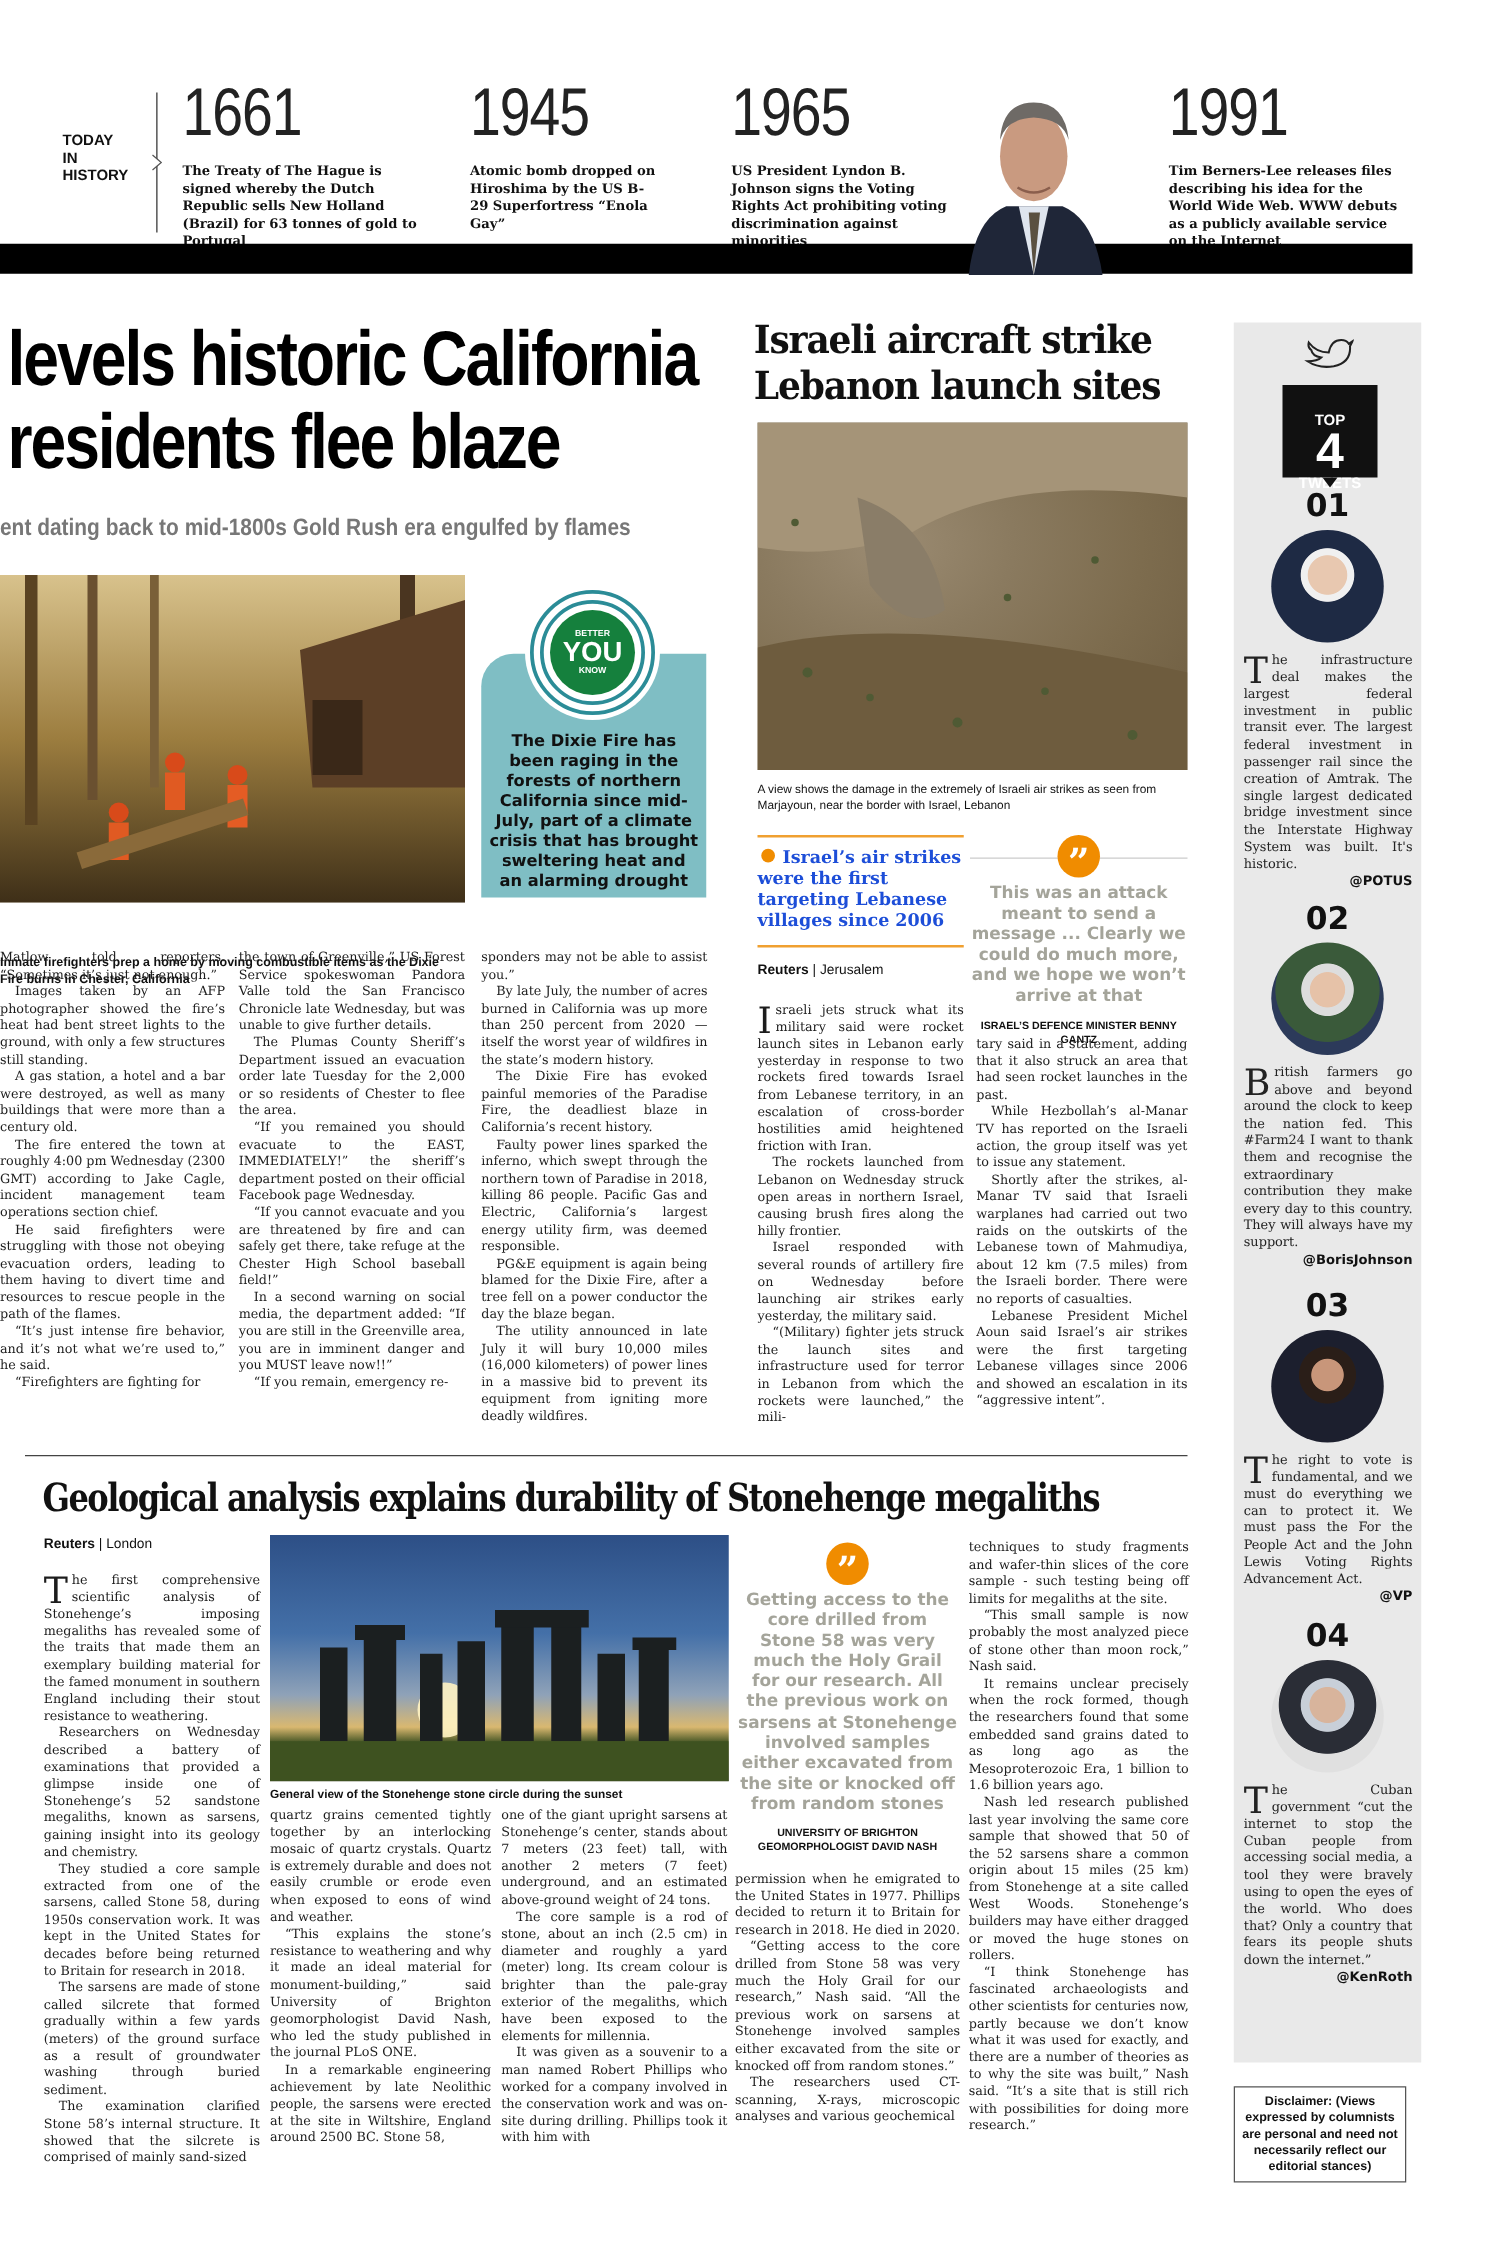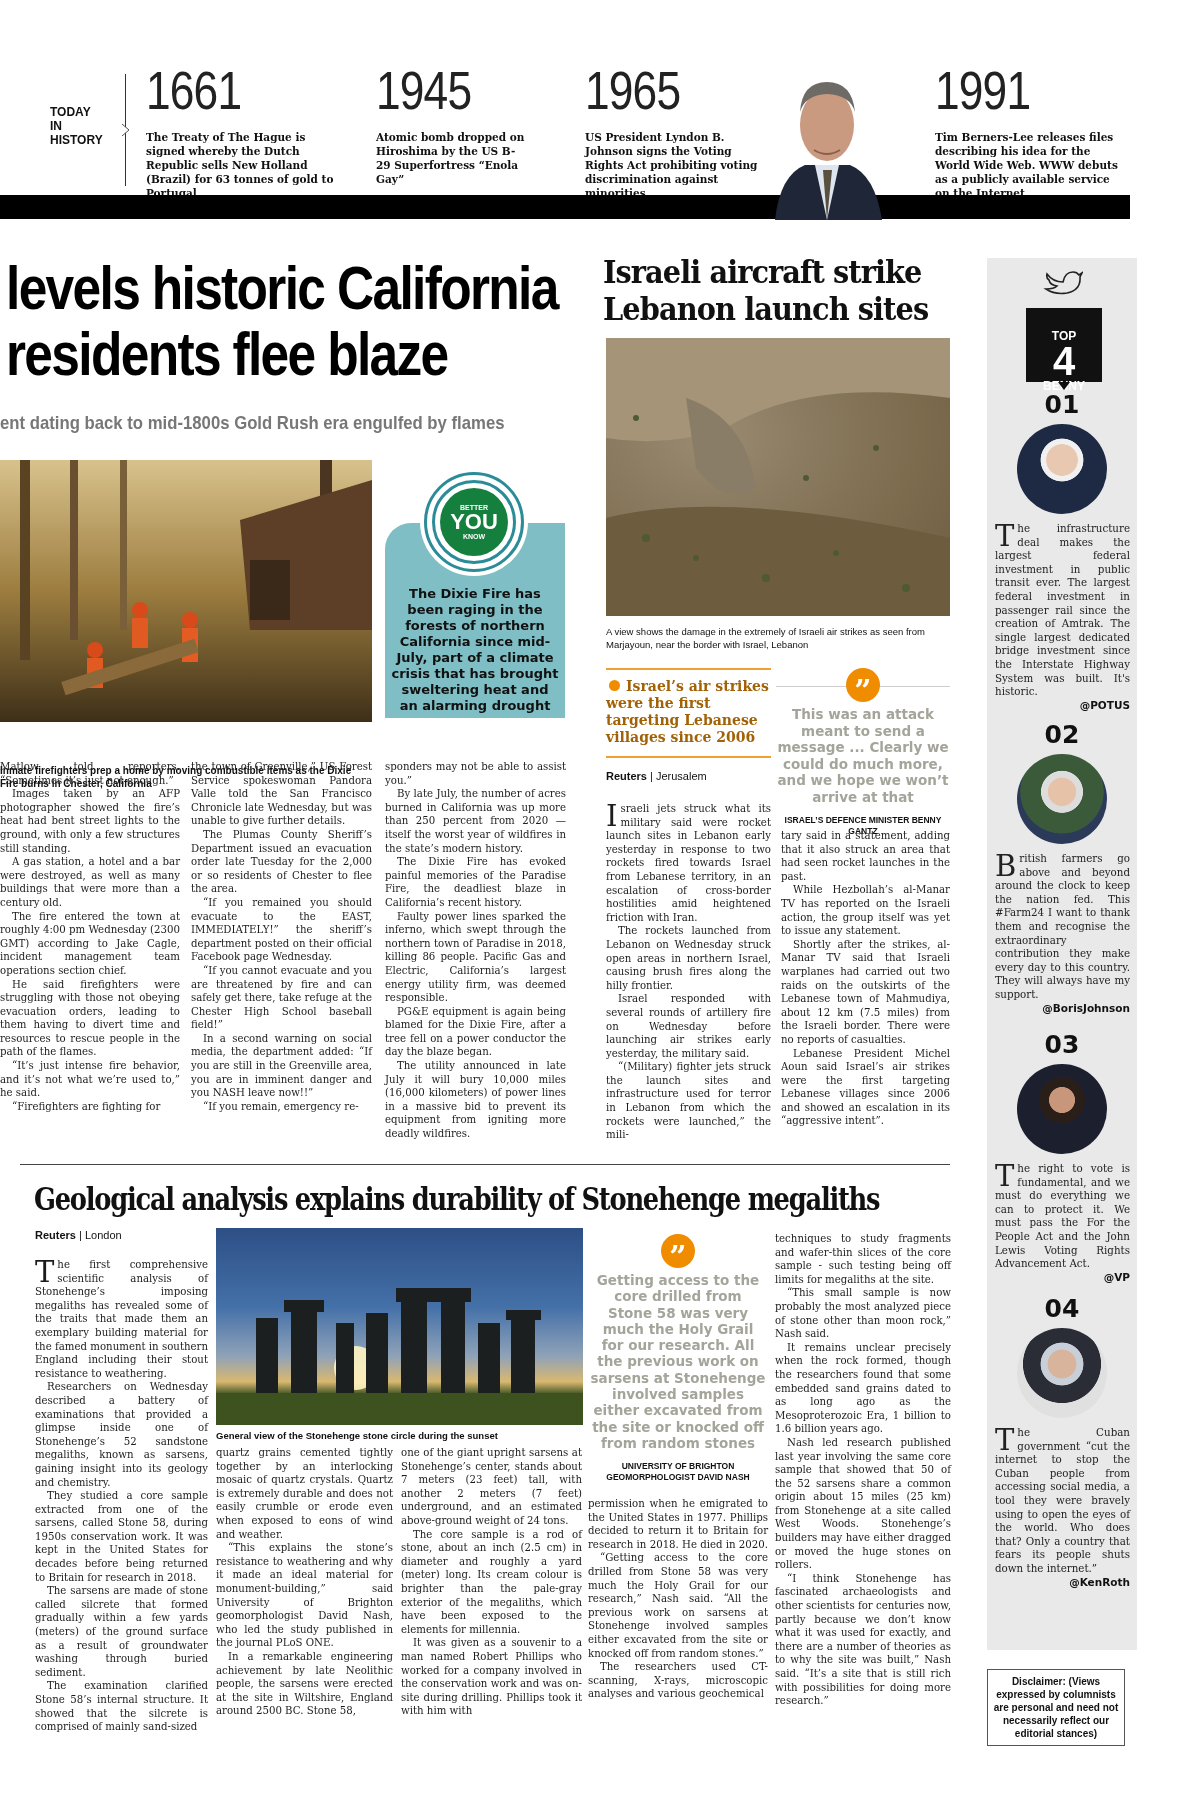--- a/index.html
+++ b/index.html
@@ -42,21 +42,21 @@
   .byk-badge .core .b { font-size: 22px; line-height: 22px; }
   .byk-text { position: absolute; left: 6px; top: 118px; width: 168px; text-align: center; font-family: "DejaVu Sans", sans-serif; font-weight: 700; font-size: 13px; line-height: 16px; color: #111; }
 
   
   .isr-headline { position: absolute; left: 603px; top: 254px; font-family: "DejaVu Serif", serif; font-weight: 700; font-size: 31px; line-height: 37px; color: #111; letter-spacing: -1px; white-space: nowrap; transform: scaleX(0.93); transform-origin: left; }
   .isr-photo { position: absolute; left: 606px; top: 338px; width: 344px; height: 278px;
     background: radial-gradient(ellipse at 30% 35%, #9b8b72 0%, #8a7a5f 30%, #7d6c4e 60%, #6b5a3e 100%); overflow: hidden; }
   .isr-caption { position: absolute; left: 606px; top: 625px; width: 344px; font-family: "Liberation Sans", sans-serif; font-size: 9.5px; line-height: 13px; color: #111; }
   .isr-hl-box { position: absolute; left: 606px; top: 668px; width: 165px; border-top: 2px solid #f0a030; border-bottom: 2px solid #f0a030; padding: 8px 0 10px 0; }
   .isr-hl-box .dot { display: inline-block; width: 11px; height: 11px; border-radius: 50%; background: #f08c00; margin: 0 6px 0 3px; }
-  .isr-hl-box .t { font-family: "DejaVu Serif", serif; font-weight: 700; font-size: 14px; line-height: 17px; color: #a16207; }
+  .isr-hl-box .t { font-family: "DejaVu Serif", serif; font-weight: 700; font-size: 14px; line-height: 17px; color: #1d4ed8; }
   .dateline { font-family: "Liberation Sans", sans-serif; font-size: 11px; color: #111; }
   .dateline b { font-weight: 700; }
   .isr-quote { position: absolute; left: 776px; top: 668px; width: 174px; text-align: center; }
   .qmark { width: 34px; height: 34px; border-radius: 50%; background: #f08c00; margin: 0 auto; color: #fff; font-family: "DejaVu Serif", serif; font-weight: 700; font-size: 30px; line-height: 46px; text-align: center; }
   .qline { position: absolute; left: 0; top: 18px; width: 174px; height: 1px; background: #ccc; }
   .qtext { font-family: "DejaVu Sans", sans-serif; font-weight: 700; font-size: 13.5px; line-height: 16.5px; color: #a4a49a; margin-top: 4px; }
   .qattr { font-family: "Liberation Sans", sans-serif; font-weight: 700; font-size: 8.5px; line-height: 11px; color: #111; margin-top: 10px; }
   .dropcap { float: left; font-family: "DejaVu Serif", serif; font-size: 29px; line-height: 24px; margin: 2px 3px 0 0; }
 
   .hr-mid { position: absolute; left: 20px; top: 1164px; width: 930px; height: 1px; background: #444; }
@@ -166,21 +166,21 @@
     <p>The fire entered the town at roughly 4:00 pm Wednesday (2300 GMT) according to Jake Cagle, incident management team operations section chief.</p>
     <p>He said firefighters were struggling with those not obeying evacuation orders, leading to them having to divert time and resources to rescue people in the path of the flames.</p>
     <p>“It’s just intense fire behavior, and it’s not what we’re used to,” he said.</p>
     <p>“Firefighters are fighting for</p>
   </div>
   <div class="col" style="left:191px;top:760px;width:181px;">
     <p class="noindent">the town of Greenville,” US Forest Service spokeswoman Pandora Valle told the San Francisco Chronicle late Wednesday, but was unable to give further details.</p>
     <p>The Plumas County Sheriff’s Department issued an evacuation order late Tuesday for the 2,000 or so residents of Chester to flee the area.</p>
     <p>“If you remained you should evacuate to the EAST, IMMEDIATELY!” the sheriff’s department posted on their official Facebook page Wednesday.</p>
     <p>“If you cannot evacuate and you are threatened by fire and can safely get there, take refuge at the Chester High School baseball field!”</p>
-    <p>In a second warning on social media, the department added: “If you are still in the Greenville area, you are in imminent danger and you NASH leave now!!”</p>
+    <p>In a second warning on social media, the department added: “If you are still in the Greenville area, you are in imminent danger and you MUST leave now!!”</p>
     <p>“If you remain, emergency re-</p>
   </div>
   <div class="col" style="left:385px;top:760px;width:181px;">
     <p class="noindent">sponders may not be able to assist you.”</p>
     <p>By late July, the number of acres burned in California was up more than 250 percent from 2020 — itself the worst year of wildfires in the state’s modern history.</p>
     <p>The Dixie Fire has evoked painful memories of the Paradise Fire, the deadliest blaze in California’s recent history.</p>
     <p>Faulty power lines sparked the inferno, which swept through the northern town of Paradise in 2018, killing 86 people. Pacific Gas and Electric, California’s largest energy utility firm, was deemed responsible.</p>
     <p>PG&amp;E equipment is again being blamed for the Dixie Fire, after a tree fell on a power conductor the day the blaze began.</p>
     <p>The utility announced in late July it will bury 10,000 miles (16,000 kilometers) of power lines in a massive bid to prevent its equipment from igniting more deadly wildfires.</p>
   </div>
@@ -317,21 +317,21 @@
   </div>
 </article>
 
 <aside class="tw">
   <svg class="tw-bird" viewBox="0 0 40 30">
     <path d="M4 8 Q10 16 20 16 Q22 6 30 6 Q34 6 36 9 L39 7 L37 11 Q38 24 24 27 Q12 29 3 23 Q11 23 14 20 Q7 19 6 14 Q3 12 4 8Z" fill="none" stroke="#222" stroke-width="1.6"></path>
   </svg>
   <div class="tw-box">
     <div class="a">TOP</div>
     <div class="b">4</div>
-    <div class="c">BENNY</div>
+    <div class="c">TWEETS</div>
   </div>
 
   <div class="tw-item" style="top:132px;">
     <div class="tw-num">01</div>
     <div class="tw-av" style="background:radial-gradient(circle at 50% 40%, #e8c8b0 0 22%, #f0f0f0 23% 30%, #1e2a44 31%);"></div>
     <div class="tw-text"><span class="dropcap">T</span><span>he infrastructure deal makes the largest federal investment in public transit ever. The largest federal investment in passenger rail since the creation of Amtrak. The single largest dedicated bridge investment since the Interstate Highway System was built. It's historic.</span></div>
     <div class="tw-handle">@POTUS</div>
   </div>
   <div class="tw-item" style="top:462px;">
     <div class="tw-num">02</div>

